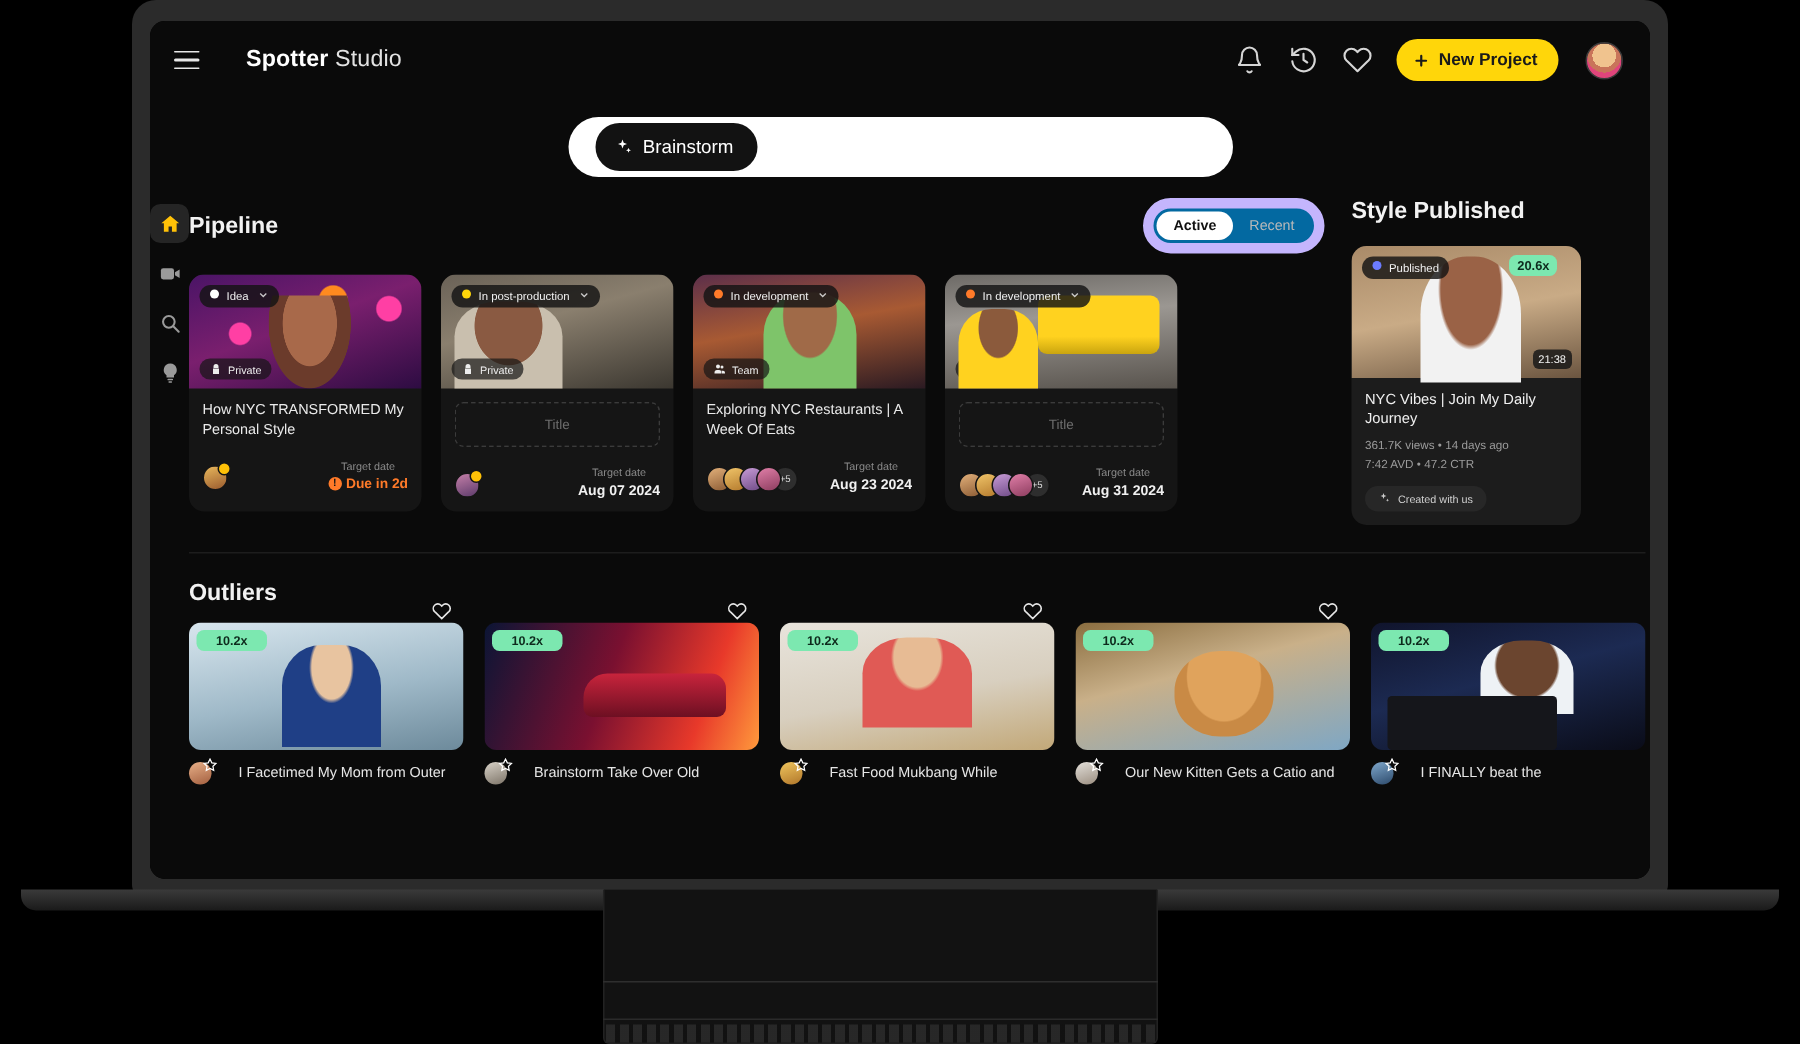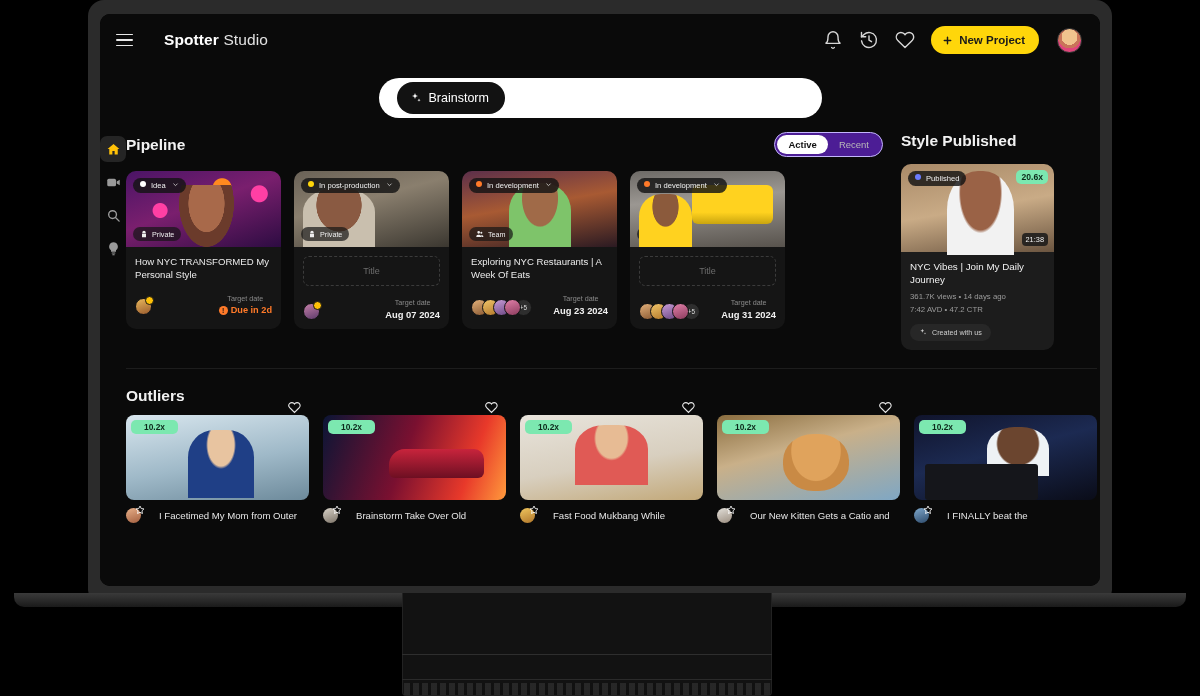--- a/index.html
+++ b/index.html
@@ -105,21 +105,21 @@
   .side-item svg { width:15px; height:15px; display:block; }
 
   #content { flex:1; padding-right: 14px; }
 
   
   #pipeline-section { display:flex; gap: 14px; padding-bottom: 18px; border-bottom:1px solid #1d1d1d; }
   #pipeline-left { flex: 1 1 auto; min-width:0; }
   #pipeline-head { display:flex; align-items:center; margin-bottom: 14px; padding-right:4px;}
   .section-title { font-size: 15.5px; font-weight:700; color:#f2f2f2; }
   #pipeline-toggle {
-    margin-left:auto; display:flex; background:#4c1d95; border:1px solid #c4b5fd;
+    margin-left:auto; display:flex; background:#0369a1; border:7px solid #c4b5fd;
     border-radius:999px; padding:2px;
   }
   .toggle-opt { font-size:9.5px; padding: 4px 11px; border-radius:999px; color:#b9b9b9; cursor:pointer; }
   .toggle-opt.sel { background:#fff; color:#111; font-weight:600; }
 
   #pipeline-cards { display:flex; gap: 13px; }
   .pcard {
     width: 155px; background:#151515; border-radius: 10px; overflow:hidden;
     display:flex; flex-direction:column; cursor:pointer;
   }
@@ -165,21 +165,21 @@
   .date-value { font-size: 9.4px; font-weight:700; color:#f0f0f0; margin-top:2px; }
   .date-due { font-size:9.2px; font-weight:700; color:#FF7A29; display:flex; align-items:center; gap:3px; justify-content:flex-end; margin-top:2px;}
   .warn-dot { width:9px; height:9px; border-radius:50%; background:#FF7A29; color:#151515; font-size:7px; font-weight:700; display:flex; align-items:center; justify-content:center; }
 
   
   #latest-section { width: 196px; flex: 0 0 196px; }
   #latest-head { margin-bottom: 14px; }
   #lp-card { width: 153px; background:#1c1c1c; border-radius:10px; overflow:hidden; cursor:pointer; }
   #lp-thumb { position:relative; height: 88px; }
   .mult-badge {
-    position:absolute; top:6px; right:6px; background:#7CE8B0; color:#0d2a1c;
+    position:absolute; top:6px; right:16px; background:#7CE8B0; color:#0d2a1c;
     font-size:8.6px; font-weight:700; border-radius:5px; padding: 2px 5px;
   }
   .dur-badge {
     position:absolute; right:6px; bottom:6px; background: rgba(25,25,25,.85); color:#f2f2f2;
     font-size:7.4px; border-radius:4px; padding: 2px 4px;
   }
   #lp-body { padding: 8px 9px 9px; }
   #lp-title { font-size: 9.8px; line-height:1.35; color:#f0f0f0; }
   .lp-stats { font-size:7.8px; color:#9b9b9b; margin-top:5px; line-height:1.5; }
   #lp-chip {

